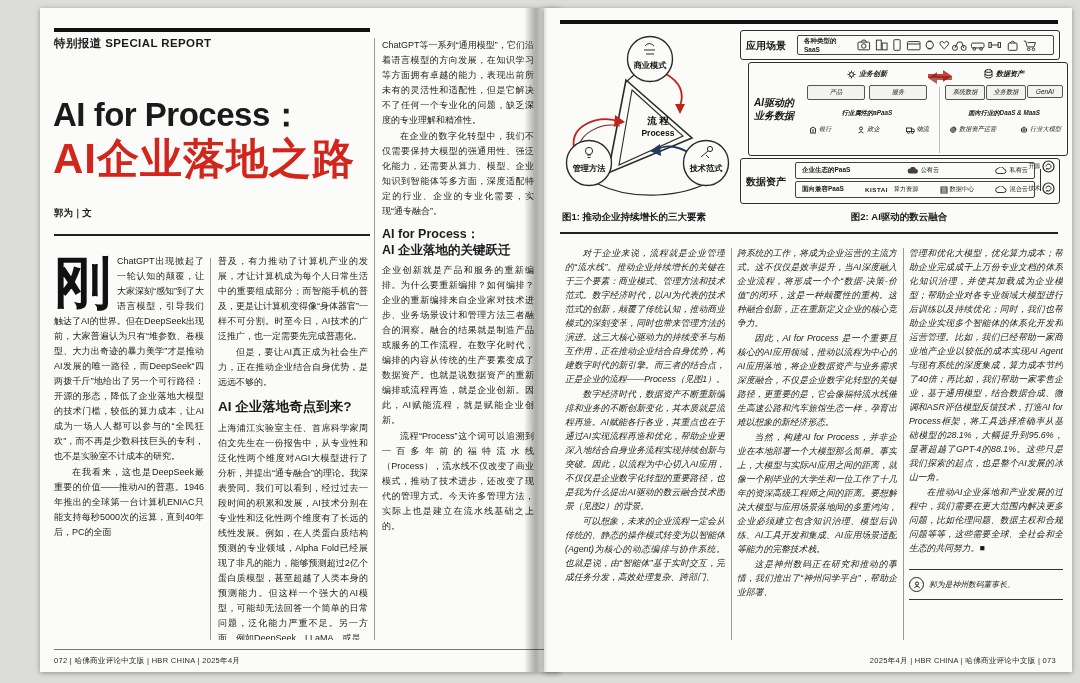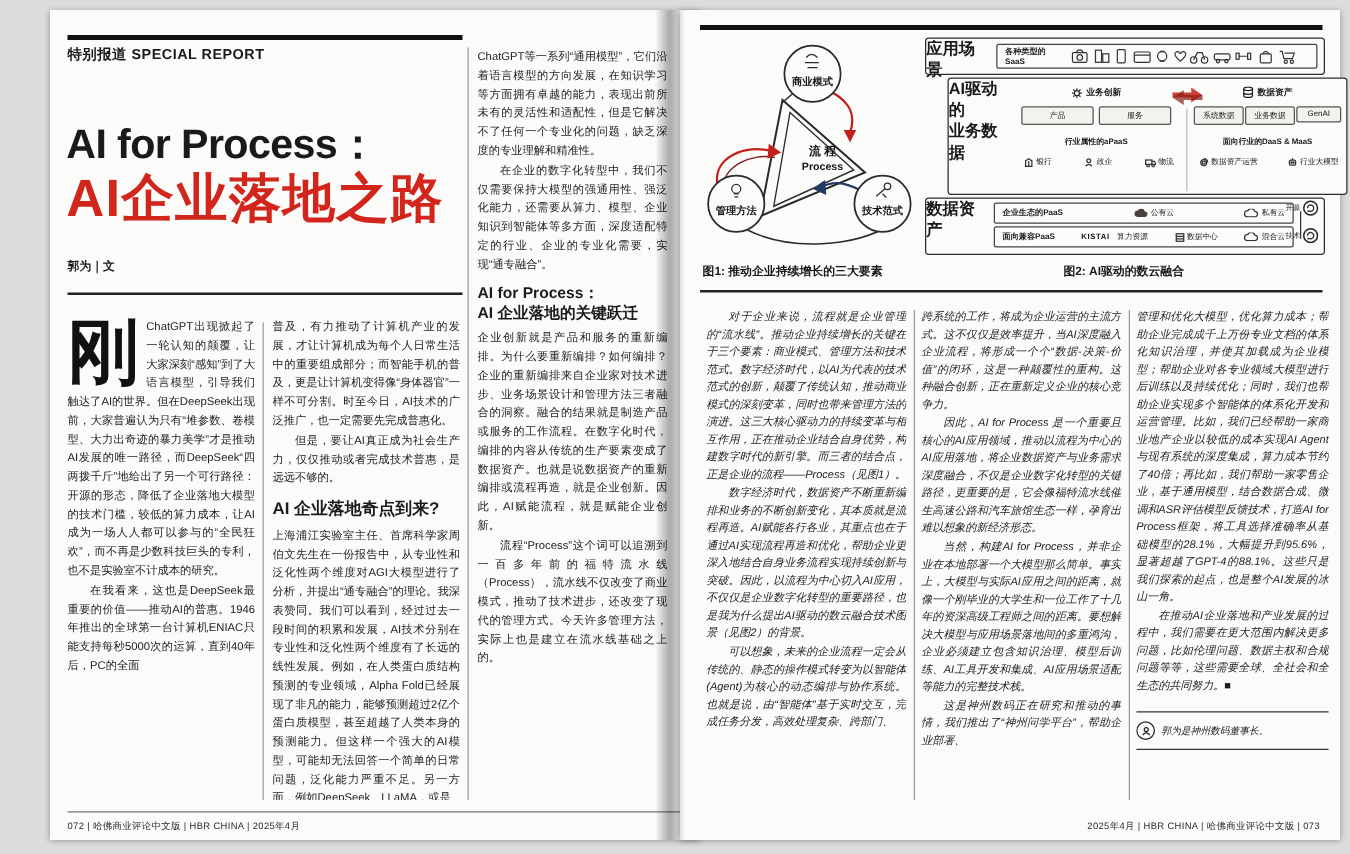--- a/index.html
+++ b/index.html
@@ -29,21 +29,21 @@
   .colflow.indent-first p:first-of-type{text-indent:2em;}
   .rcol{font-size:8.8px;line-height:14px;font-style:italic;}
   .dropcap{float:left;font-size:57px;line-height:50px;font-weight:900;margin:3px 6px 0 0;color:#111;}
   .h-sec{font-size:13.5px;font-weight:800;margin:9px 0 5px;line-height:1.25;text-align:left;}
   .h-sec2{font-size:12.5px;font-weight:800;margin:8px 0 5px;line-height:1.25;text-align:left;}
   .h-sec2 span{display:block;}
   .figcap{font-size:9.5px;font-weight:800;}
   .footer{font-size:7.5px;color:#2a2a2a;letter-spacing:.3px;}
   
   .f2box{position:absolute;border:1.2px solid #2e2e2e;border-radius:3px;background:#fbfbf9;}
-  .f2label{position:absolute;left:0;top:0;bottom:0;width:50px;display:flex;flex-direction:column;align-items:center;font-size:13px;font-weight:800;line-height:1.3;}
+  .f2label{position:absolute;left:0;top:0;bottom:0;width:50px;display:flex;flex-direction:column;align-items:center;justify-content:center;font-size:10px;font-weight:800;line-height:1.3;}
   .f2inner{position:absolute;border:1px solid #444;border-radius:2px;display:flex;align-items:center;gap:6px;padding:0 6px;font-size:6.5px;}
   .f2title{display:flex;align-items:center;gap:3px;font-size:7px;font-weight:800;justify-content:center;}
   .f2btn{border:1px solid #555;border-radius:2px;background:#f2f2ee;font-size:6.3px;padding:2px 0;text-align:center;display:inline-block;}
   .f2sub{font-size:6.3px;font-weight:800;text-align:center;}
   .f2item{display:inline-flex;align-items:center;gap:2px;font-size:6.2px;}
   .f2rowline{position:absolute;display:flex;align-items:center;gap:4px;font-size:6.2px;}
   .edge-node{position:absolute;display:flex;align-items:center;gap:2px;font-size:5.8px;}
   .bio-rule{height:1px;background:#333;margin:0;}
   .bio-row{display:flex;align-items:center;gap:5px;padding:7px 0;font-size:7.8px;}
   .bio-circ{width:13px;height:13px;border:1.2px solid #222;border-radius:50%;display:flex;align-items:center;justify-content:center;flex:0 0 13px;}
@@ -65,21 +65,21 @@
   <div class="colflow" style="left:14px;top:246px;width:150px;height:386px;">
     <span class="dropcap">刚</span>
       <p>ChatGPT出现掀起了一轮认知的颠覆，让大家深刻“感知”到了大语言模型，引导我们触达了AI的世界。但在DeepSeek出现前，大家普遍认为只有“堆参数、卷模型、大力出奇迹的暴力美学”才是推动AI发展的唯一路径，而DeepSeek“四两拨千斤”地给出了另一个可行路径：开源的形态，降低了企业落地大模型的技术门槛，较低的算力成本，让AI成为一场人人都可以参与的“全民狂欢”，而不再是少数科技巨头的专利，也不是实验室不计成本的研究。</p>
       <p>在我看来，这也是DeepSeek最重要的价值——推动AI的普惠。1946年推出的全球第一台计算机ENIAC只能支持每秒5000次的运算，直到40年后，PC的全面</p>
     </div>
   <div class="vrule" style="left:170px;top:250px;height:382px;"></div>
 
   <div class="colflow" style="left:178px;top:246px;width:150px;height:386px;">
     <div class="colflow-part">
         <p>普及，有力推动了计算机产业的发展，才让计算机成为每个人日常生活中的重要组成部分；而智能手机的普及，更是让计算机变得像“身体器官”一样不可分割。时至今日，AI技术的广泛推广，也一定需要先完成普惠化。</p>
-        <p>但是，要让AI真正成为社会生产力，仅仅推动或者完成技术普惠，是远远不够的。</p>
+        <p>但是，要让AI真正成为社会生产力，正在推动企业结合自身优势，是远远不够的。</p>
       </div>
     <h3 class="h-sec">AI 企业落地奇点到来?</h3>
     <div>
         <p>上海浦江实验室主任、首席科学家周伯文先生在一份报告中，从专业性和泛化性两个维度对AGI大模型进行了分析，并提出“通专融合”的理论。我深表赞同。我们可以看到，经过过去一段时间的积累和发展，AI技术分别在专业性和泛化性两个维度有了长远的线性发展。例如，在人类蛋白质结构预测的专业领域，Alpha Fold已经展现了非凡的能力，能够预测超过2亿个蛋白质模型，甚至超越了人类本身的预测能力。但这样一个强大的AI模型，可能却无法回答一个简单的日常问题，泛化能力严重不足。另一方面，例如DeepSeek、LLaMA，或是</p>
       </div>
   </div>
   <div class="vrule" style="left:334px;top:30px;height:602px;"></div>
 
   <div class="colflow" style="left:342px;top:30px;width:152px;height:602px;">
     <div>
@@ -201,21 +201,21 @@
             </g>
           <g>
               <path d="M172,3 h2 l1.5,6 h7 l1.5,-4.5 h-8"></path>
               <circle cx="177" cy="11.5" r="1.3"></circle>
               <circle cx="182" cy="11.5" r="1.3"></circle>
             </g>
         </svg>
       </div>
     </div>
 
-    <div class="f2box" style="left:18px;top:32px;width:318px;height:92px;">
+    <div class="f2box" style="left:8px;top:32px;width:318px;height:92px;font-style:italic;">
       <div class="f2label">
         <span>AI驱动的</span>
         <span>业务数据</span>
       </div>
 
       <div class="abs" style="left:52px;top:0;width:132px;height:92px;">
         <div class="f2title abs" style="left:0;top:6px;width:132px;">
           <svg class="micon" width="9" height="9" viewBox="0 0 9 9">
               <circle cx="4.5" cy="4.5" r="2" fill="none" stroke="#222"></circle>
               <path d="M4.5,0.5 v1.5 M4.5,7 v1.5 M0.5,4.5 h1.5 M7,4.5 h1.5 M1.6,1.6 l1,1 M6.4,6.4 l1,1 M7.4,1.6 l-1,1 M2.6,6.4 l-1,1" stroke="#222" stroke-width=".9"></path>

